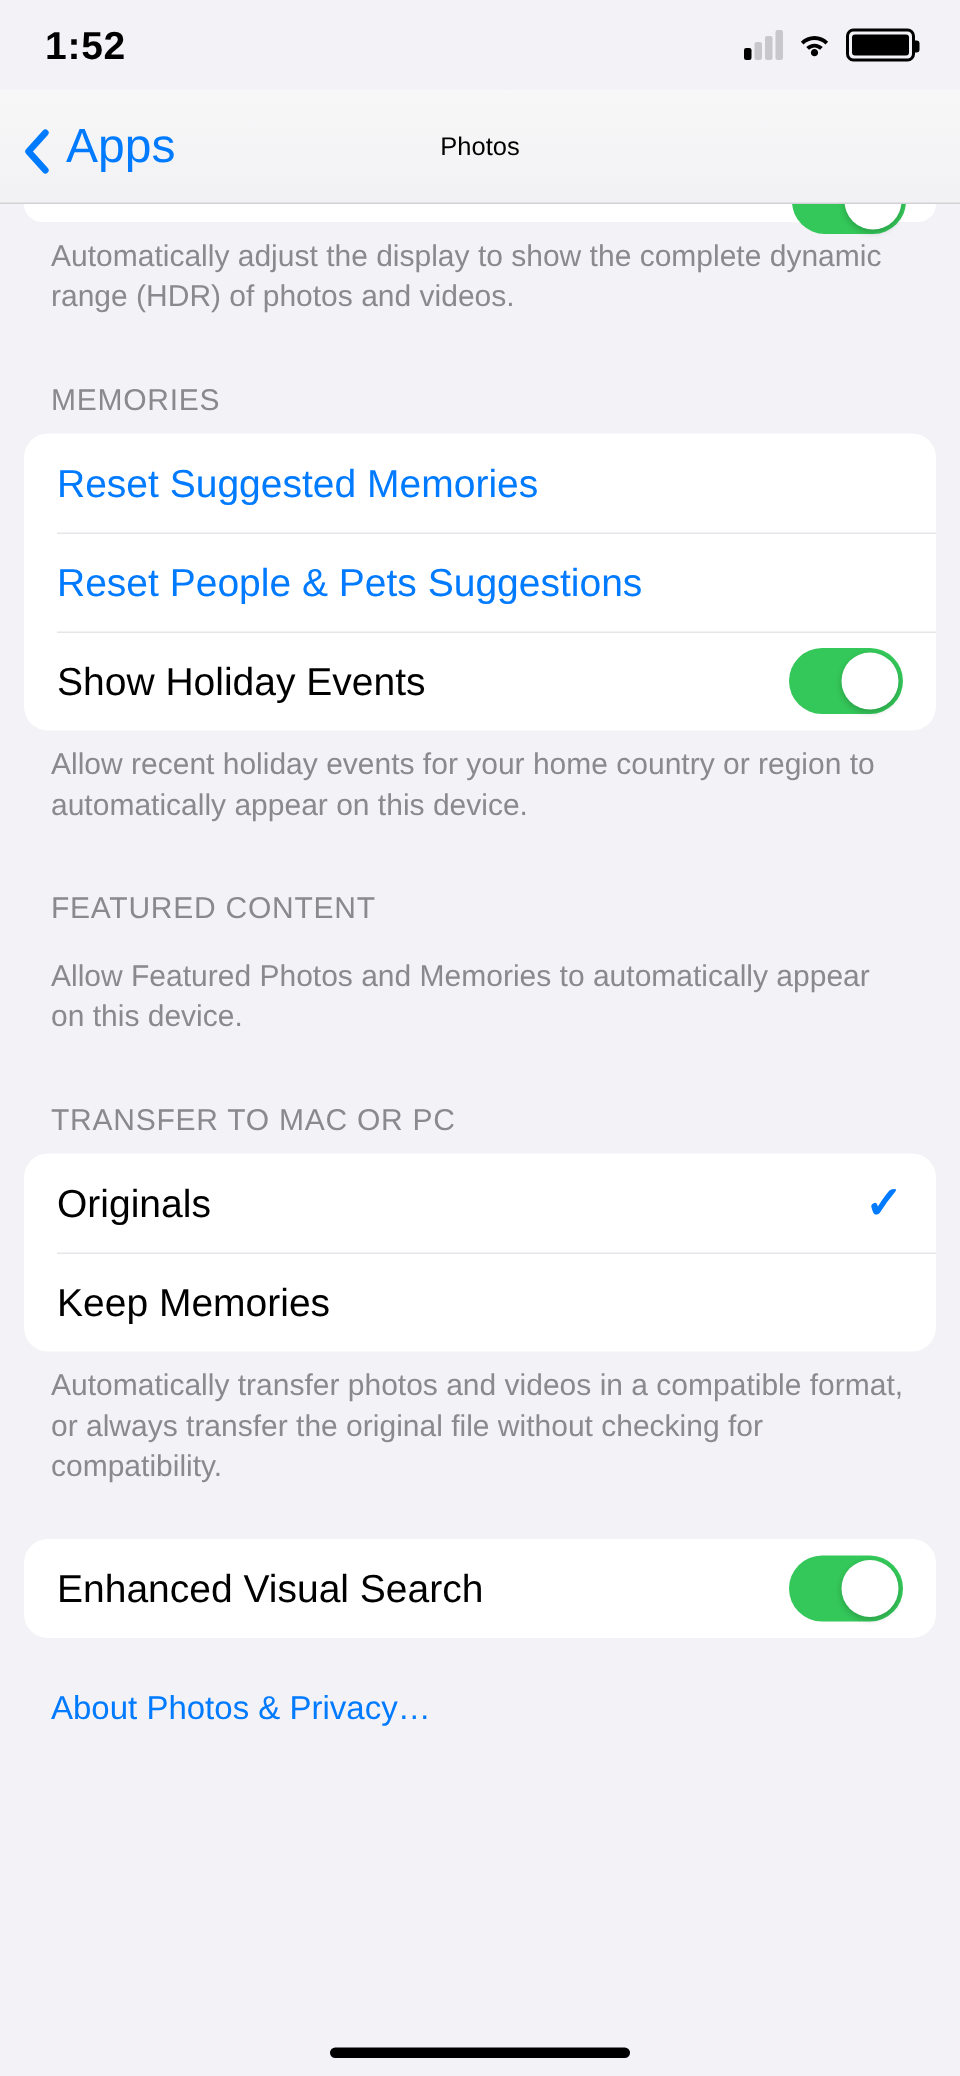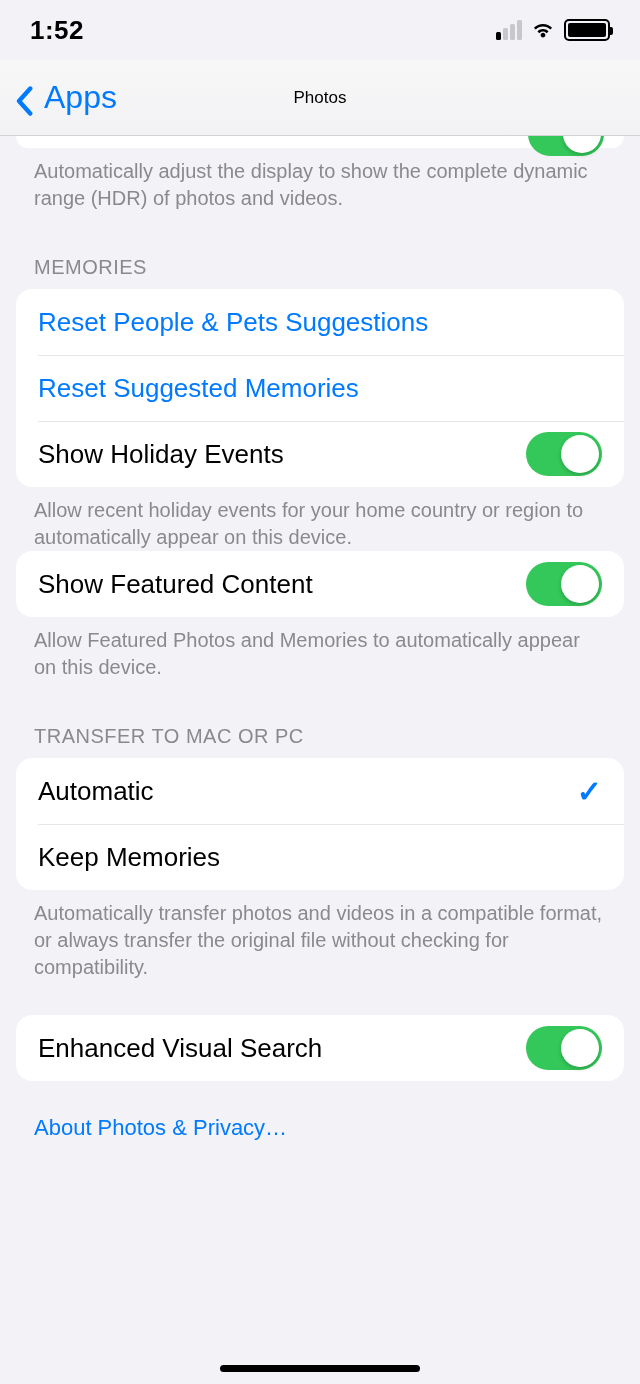--- a/index.html
+++ b/index.html
@@ -70,44 +70,39 @@
 <div class="content">
 
   <div class="toggle-peek">
     <div class="peek-switch"></div>
   </div>
   <div class="footer-text">Automatically adjust the display to show the complete dynamic range (HDR) of photos and videos.</div>
 
   <div class="section-header">MEMORIES</div>
   <div class="group">
     <div class="row link">
-      <span class="label">Reset People &amp; Pets Suggestions</span>
+      <span class="label">Reset Suggested Memories</span>
     </div>
     <div class="row link">
-      <span class="label">Reset Suggested Memories</span>
+      <span class="label">Reset People &amp; Pets Suggestions</span>
     </div>
     <div class="row">
       <span class="label">Show Holiday Events</span>
       <div class="switch"></div>
     </div>
   </div>
   <div class="footer-text">Allow recent holiday events for your home country or region to automatically appear on this device.</div>
 
-  <div class="group">
-    <div class="row">
-      <span class="label">Show Featured Content</span>
-      <div class="switch"></div>
-    </div>
-  </div>
+  <div class="section-header">FEATURED CONTENT</div>
   <div class="footer-text">Allow Featured Photos and Memories to automatically appear on this device.</div>
 
   <div class="section-header">TRANSFER TO MAC OR PC</div>
   <div class="group">
     <div class="row">
-      <span class="label">Automatic</span>
+      <span class="label">Originals</span>
       <span class="check">✓</span>
     </div>
     <div class="row">
       <span class="label">Keep Memories</span>
     </div>
   </div>
   <div class="footer-text">Automatically transfer photos and videos in a compatible format, or always transfer the original file without checking for compatibility.</div>
 
   <div style="height:34px"></div>
   <div class="group">

